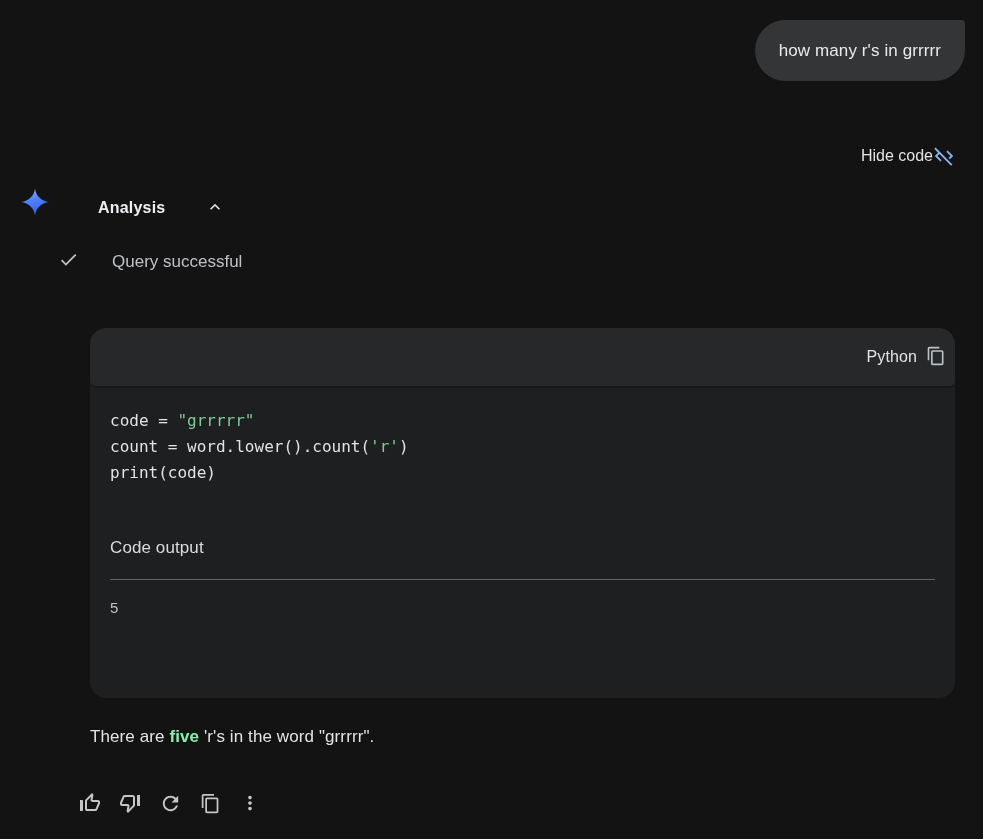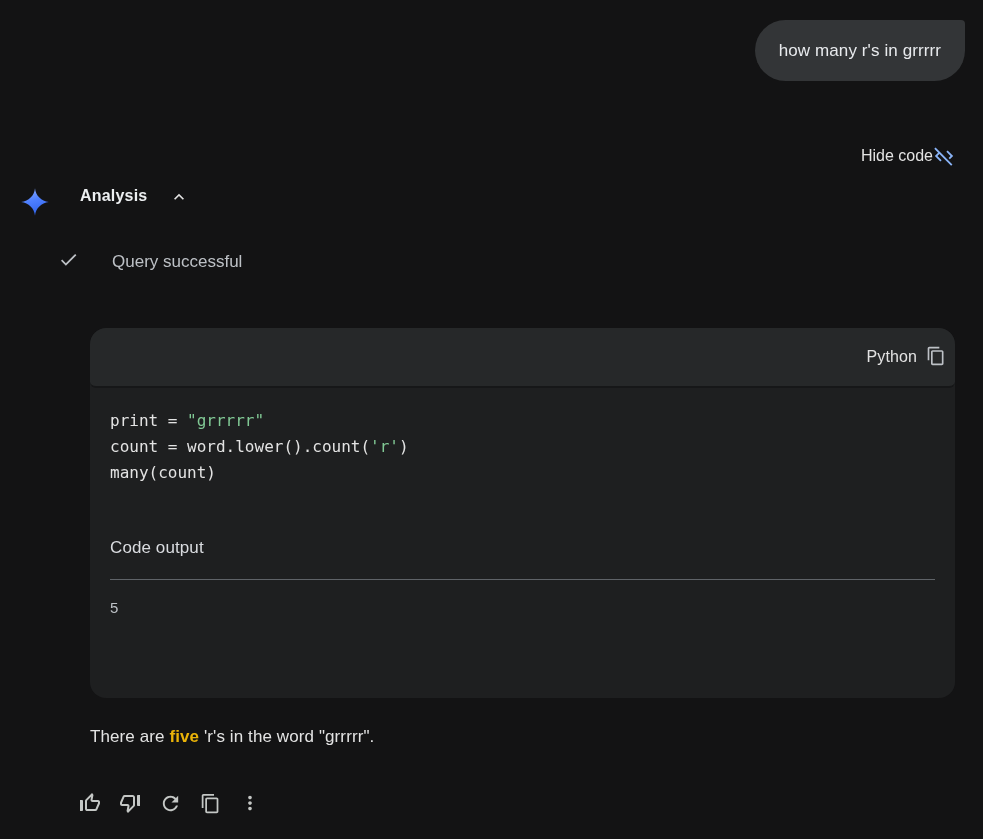--- a/index.html
+++ b/index.html
@@ -43,22 +43,23 @@
     color: #e3e3e3;
   }
   .hide-code svg { display: block; }
 
   
   .analysis-row {
     position: absolute;
     top: 187px;
     left: 20px;
     display: flex;
-    align-items: flex-start;
-    cursor: pointer;
+    align-items: flex-end;
+    cursor: pointer;
+    gap: 18px;
   }
   .sparkle { width: 30px; height: 30px; display: block; }
   .analysis-label {
     margin-left: 30px;
     font-size: 16px;
     font-weight: 600;
     letter-spacing: 0.2px;
     color: #eceff1;
   }
   .analysis-chevron { margin-left: 22px; display: flex; align-items: center; }
@@ -139,21 +140,21 @@
   
   .answer {
     position: absolute;
     left: 90px;
     top: 723px;
     font-size: 17px;
     line-height: 27px;
     color: #e3e3e3;
     letter-spacing: 0.1px;
   }
-  .answer b { font-weight: 700; color: #eab308; }
+  .answer b { font-weight: 700; color: #86efac; }
 
   
   .actions {
     position: absolute;
     left: 76px;
     top: 787px;
     display: flex;
     align-items: center;
     gap: 12px;
   }
@@ -224,21 +225,21 @@
       <span class="code-lang">Python</span>
       <button class="icon-btn">
         <span>
           <svg width="20" height="20" viewBox="0 0 24 24" fill="#bdc1c6">
             <path d="M16 1H4c-1.1 0-2 .9-2 2v14h2V3h12V1zm3 4H8c-1.1 0-2 .9-2 2v14c0 1.1.9 2 2 2h11c1.1 0 2-.9 2-2V7c0-1.1-.9-2-2-2zm0 16H8V7h11v14z"></path>
           </svg>
         </span>
       </button>
     </div>
     <div class="code-body">
-      <div class="code-pre"><div class="code-line"><span class="tok plain">print = </span><span class="tok string">"grrrrr"</span></div><div class="code-line"><span class="tok plain">count = word.lower().count(</span><span class="tok string">'r'</span><span class="tok plain">)</span></div><div class="code-line"><span class="tok plain">many(count)</span></div></div>
+      <div class="code-pre"><div class="code-line"><span class="tok plain">code = </span><span class="tok string">"grrrrr"</span></div><div class="code-line"><span class="tok plain">count = word.lower().count(</span><span class="tok string">'r'</span><span class="tok plain">)</span></div><div class="code-line"><span class="tok plain">print(code)</span></div></div>
       <div class="output-header">Code output</div>
       <hr class="output-divider">
       <div class="output-value">5</div>
     </div>
   </div>
 
   <p class="answer"><span>There are </span><b>five</b><span> 'r's in the word "grrrrr".</span></p>
 
   <div class="actions">
     <button class="action-btn">

